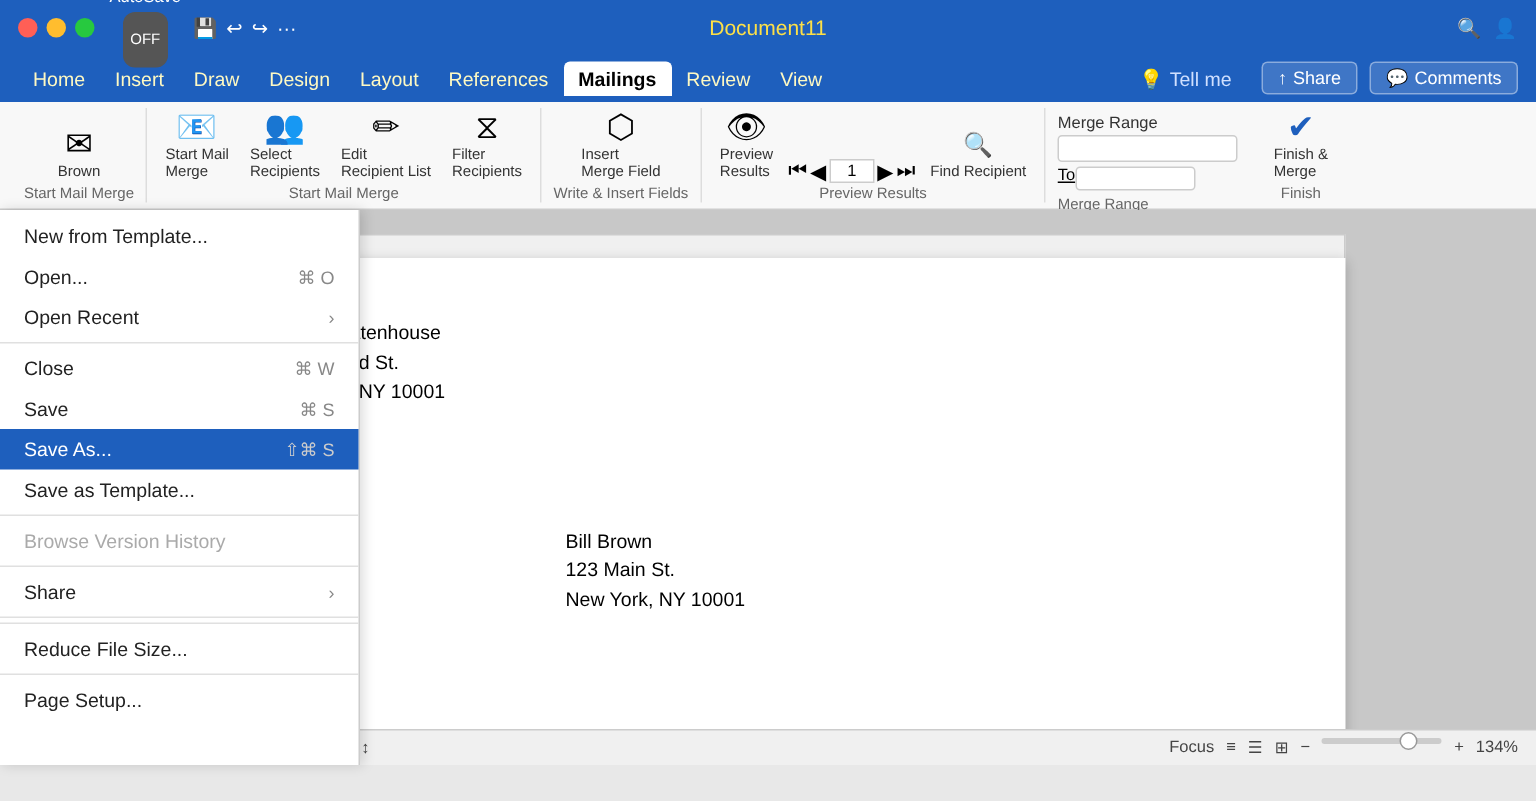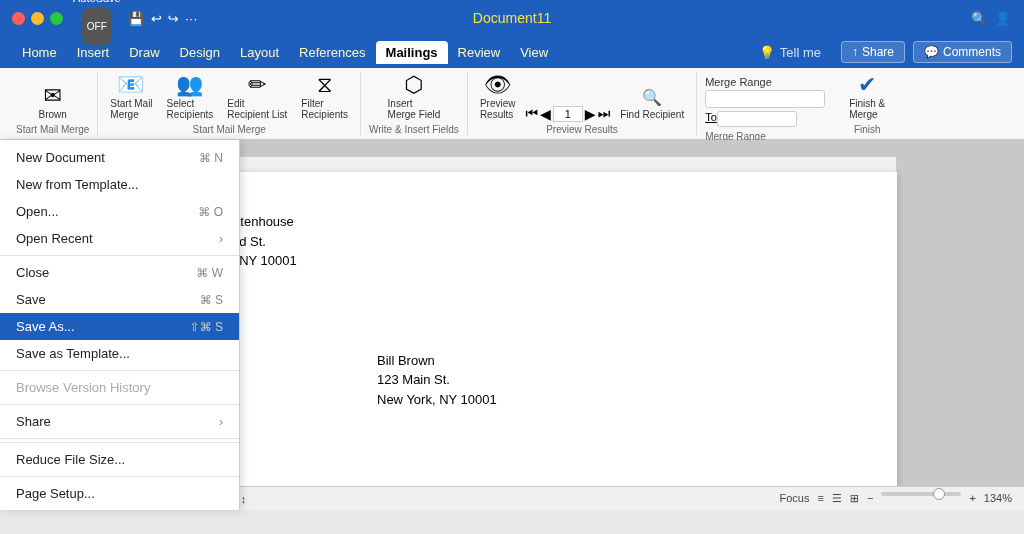--- a/index.html
+++ b/index.html
@@ -424,24 +424,20 @@
     </div>
     <div class="ribbon-group-label">Finish</div>
   </div>
 </div>
 
 <div class="main-area">
 
   <div class="file-menu-overlay">
     <div id="menu-items-container">
         <div class="menu-item">
-          <span>New Document</span>
-          <span class="shortcut">⌘ N</span>
-        </div>
-        <div class="menu-item">
           <span>New from Template...</span>
           <span></span>
         </div>
         <div class="menu-item">
           <span>Open...</span>
           <span class="shortcut">⌘ O</span>
         </div>
         <div class="menu-item">
           <span>Open Recent</span>
           <span class="arrow">›</span>

